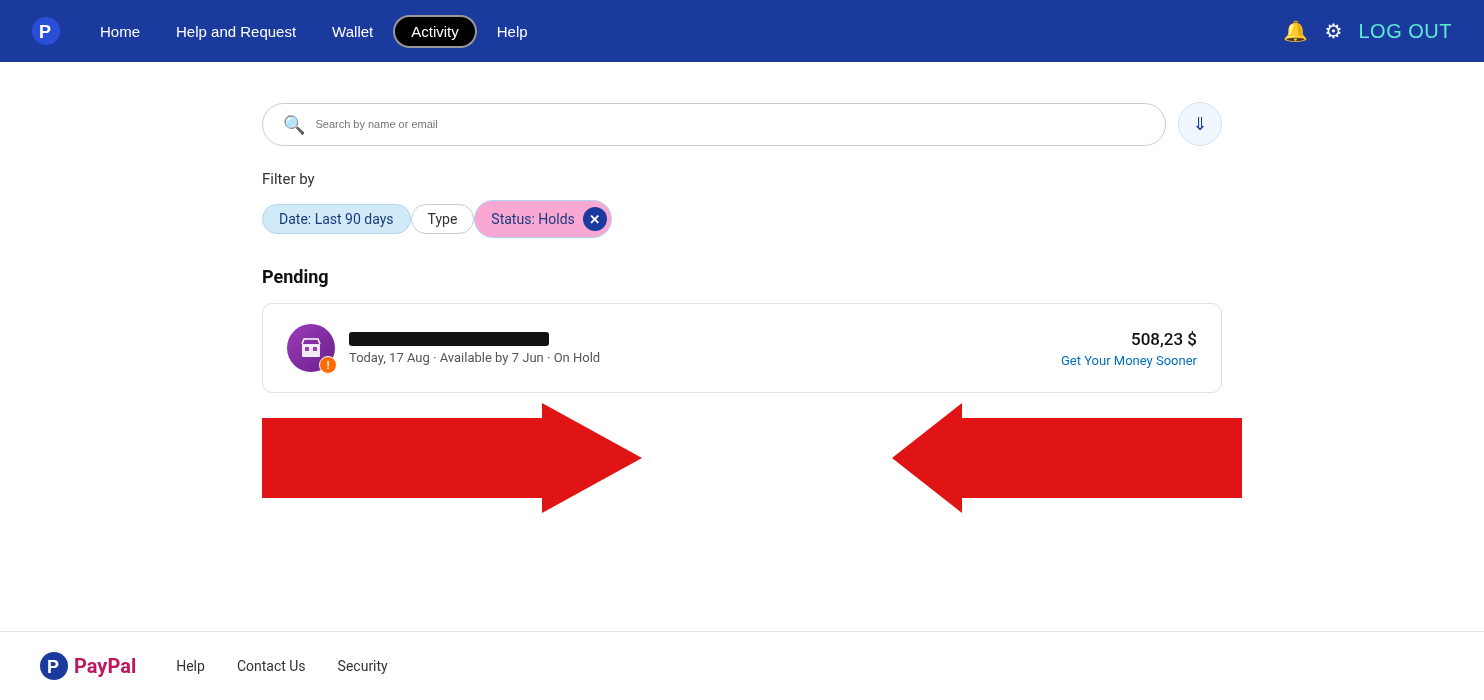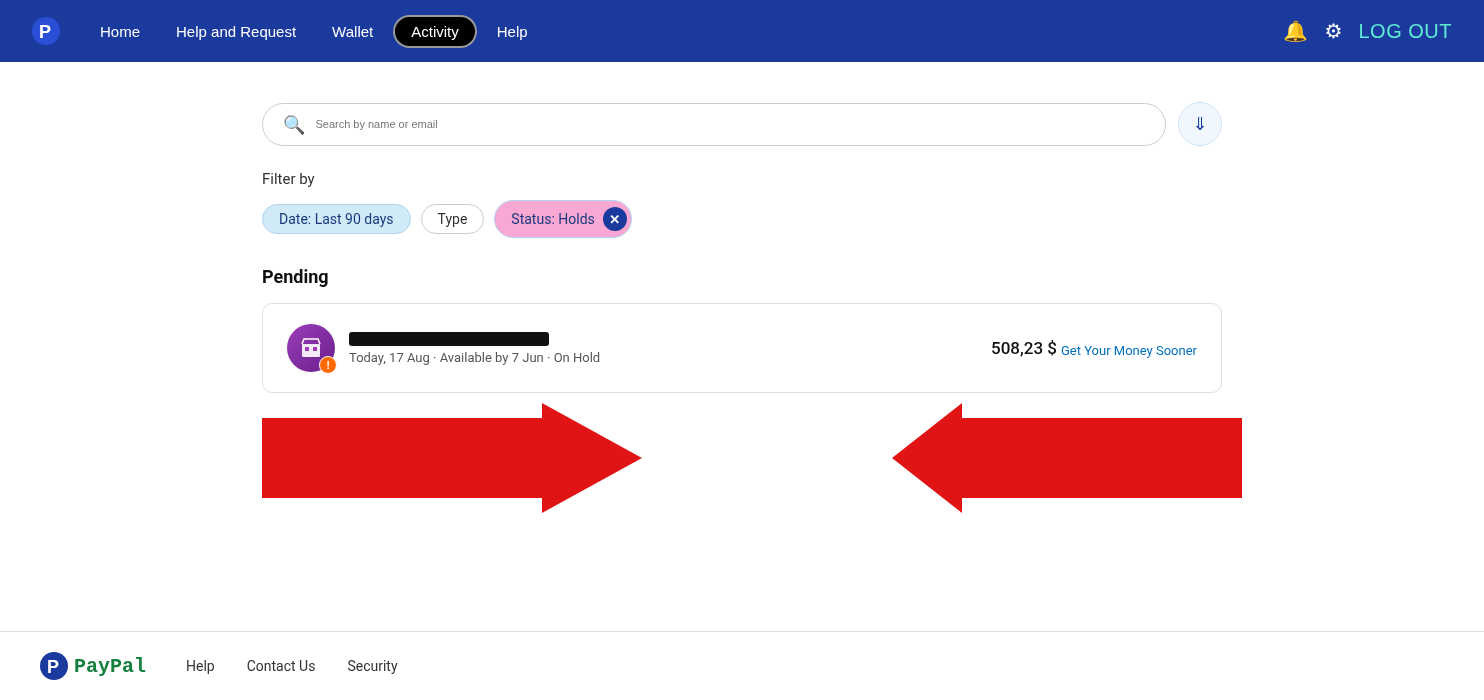--- a/index.html
+++ b/index.html
@@ -122,21 +122,21 @@
 
     
     .filter-label {
       font-size: 15px;
       color: #333;
       margin-bottom: 12px;
     }
     .filter-chips {
       display: flex;
       align-items: center;
-      gap: 10px;
+      gap: 0;
       margin-bottom: 28px;
     }
     .chip {
       border-radius: 20px;
       padding: 6px 16px;
       font-size: 14px;
       cursor: pointer;
       border: 1.5px solid transparent;
       white-space: nowrap;
     }
@@ -238,21 +238,21 @@
       width: 200px;
       background: #111;
       border-radius: 3px;
     }
     .transaction-meta {
       font-size: 13px;
       color: #555;
     }
     .transaction-right {
       display: flex;
-      flex-direction: row;
+      flex-direction: column;
       align-items: flex-end;
       gap: 4px;
     }
     .transaction-amount {
       font-size: 17px;
       font-weight: 500;
       color: #111;
     }
     .get-money-link {
       font-size: 13px;
@@ -290,22 +290,21 @@
     }
     .footer-logo {
       display: flex;
       align-items: center;
       gap: 6px;
       margin-right: 8px;
     }
     .footer-logo-text {
       font-size: 20px;
       font-weight: 700;
-      color: #15803d;
-      font-family: Liberation Mono, monospace;
+      color: #be185d;
     }
     .footer-link {
       font-size: 14px;
       color: #333;
       text-decoration: none;
       cursor: pointer;
     }
   </style>
 </head>
 <body>

